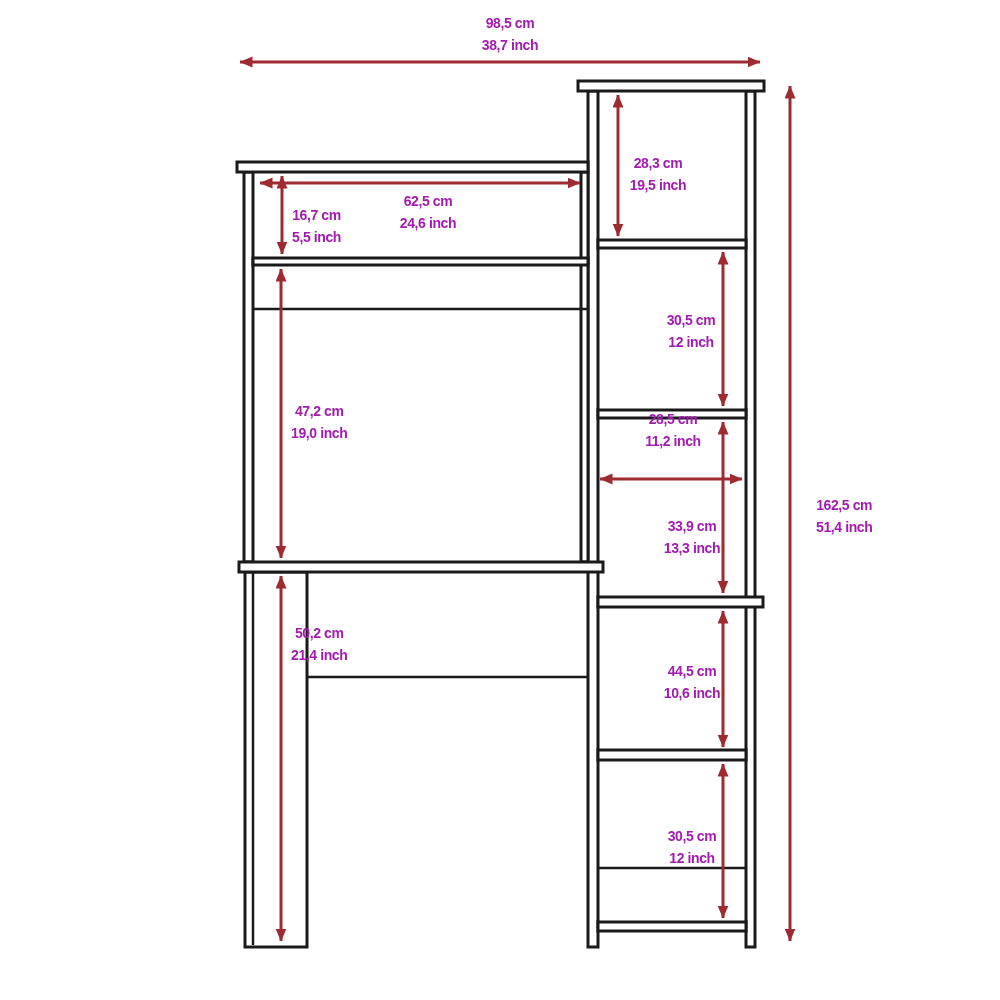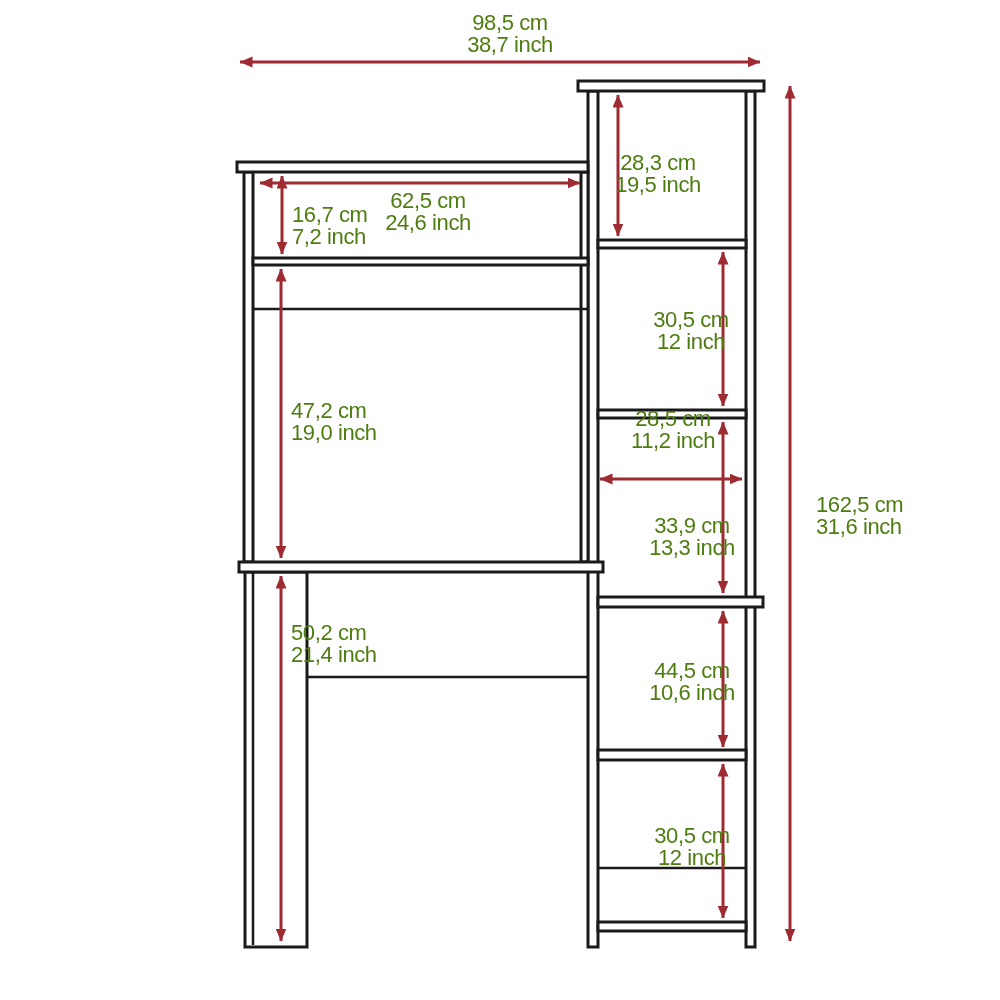--- a/index.html
+++ b/index.html
@@ -7,29 +7,29 @@
     position: relative;
     width: 1000px;
     height: 1000px;
     background: #ffffff;
     font-family: "Liberation Sans", "DejaVu Sans", sans-serif;
     overflow: hidden;
   }
   .stage svg { position: absolute; left: 0; top: 0; }
   .dim-label {
     position: absolute;
-    color: #4d7c0f;
-    font-size: 22px;
-    font-weight: 400;
+    color: #a21caf;
+    font-size: 14px;
+    font-weight: 700;
     line-height: 22px;
     letter-spacing: -0.4px;
     white-space: nowrap;
   }
   .dim-label.center { transform: translateX(-50%); text-align: center; }
-  .dim-label.left { text-align: left; }
+  .dim-label.left { text-align: center; }
 </style>
 </head>
 <body>
 
 <div class="stage">
 
   <svg width="1000" height="1000" viewBox="0 0 1000 1000">
     <defs>
       <marker id="ah" markerUnits="userSpaceOnUse" markerWidth="15" markerHeight="13" refX="12.5" refY="5.5" orient="auto-start-reverse">
         <path d="M0,0 L13,5.5 L0,11 Z" fill="#9E2B32"></path>
@@ -81,21 +81,21 @@
     <div>38,7 inch</div>
   </div>
 
   <div class="dim-label center" style="left:428px; top:190px">
     <div>62,5 cm</div>
     <div>24,6 inch</div>
   </div>
 
   <div class="dim-label left" style="left:292px; top:204px">
     <div>16,7 cm</div>
-    <div>7,2 inch</div>
+    <div>5,5 inch</div>
   </div>
 
   <div class="dim-label center" style="left:658px; top:152px">
     <div>28,3 cm</div>
     <div>19,5 inch</div>
   </div>
 
   <div class="dim-label center" style="left:691px; top:309px">
     <div>30,5 cm</div>
     <div>12 inch</div>
@@ -126,16 +126,16 @@
     <div>19,0 inch</div>
   </div>
 
   <div class="dim-label left" style="left:291px; top:622px">
     <div>50,2 cm</div>
     <div>21,4 inch</div>
   </div>
 
   <div class="dim-label left" style="left:816px; top:494px">
     <div>162,5 cm</div>
-    <div>31,6 inch</div>
+    <div>51,4 inch</div>
   </div>
 
 </div>
 
 </body></html>

